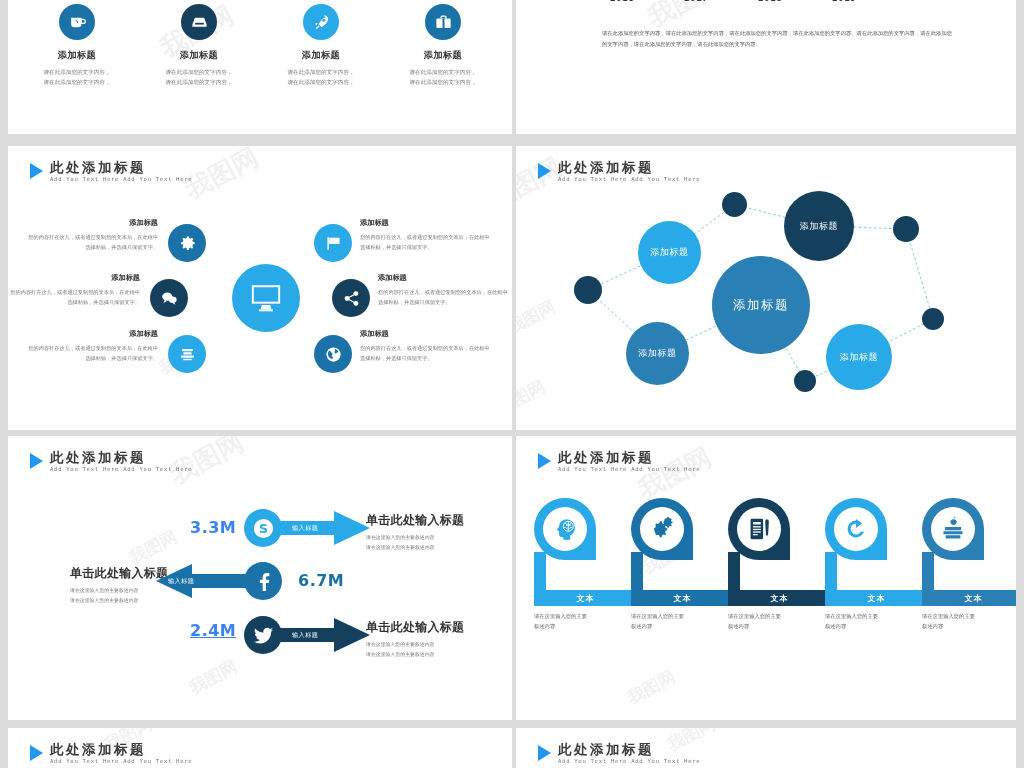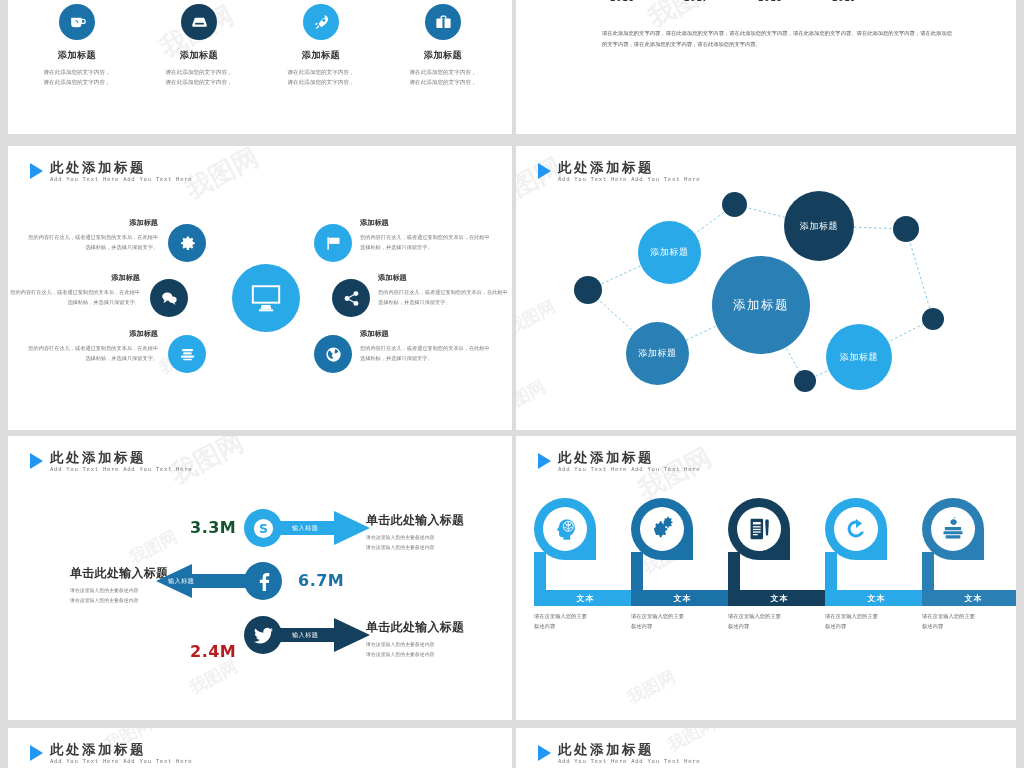--- a/index.html
+++ b/index.html
@@ -351,21 +351,21 @@
             <circle cx="12" cy="12" r="10"></circle>
             <text x="12" y="17" font-size="13" font-weight="bold" text-anchor="middle" fill="#29a9e8" font-family="DejaVu Sans, sans-serif">S</text>
           </svg>
         </div>
         <div class="arw" style="left: 254px; top: 75px; width: 108px; height: 34px;">
           <svg width="108" height="34" style="position:absolute;left:0;top:0;">
             <polygon points="0,10 72,10 72,0 108,17 72,34 72,24 0,24" fill="#29a9e8"></polygon>
           </svg>
           <span class="albl" style="left:30px;">输入标题</span>
         </div>
-        <div class="metric" style="left: 182px; top: 82px; color: #14532d;">3.3M</div>
+        <div class="metric" style="left: 182px; top: 82px; color: #3b82f6;">3.3M</div>
         <div class="blk" style="left: 358px; top: 76px; text-align: left;">
           <span class="bt">单击此处输入标题</span>
           <div class="bd">
             <div>请在这里输入您的主要叙述内容</div>
             <div>请在这里输入您的主要叙述内容</div>
           </div>
         </div>
         <div class="soc" style="left: 236px; top: 126px; background: rgb(27, 114, 168);">
           <svg viewBox="0 0 24 24" width="22" height="22" fill="#fff">
             <path d="M14.6 22V13.6h2.9l.45-3.4h-3.35V8.05c0-.98.27-1.65 1.68-1.65h1.79V3.36c-.31-.04-1.37-.13-2.6-.13-2.58 0-4.34 1.57-4.34 4.45v2.52H8.2v3.4h2.93V22z"></path>
@@ -389,21 +389,21 @@
           <svg viewBox="0 0 24 24" width="22" height="22" fill="#fff">
             <path d="M22 5.9a8 8 0 0 1-2.35.65A4.1 4.1 0 0 0 21.45 4.3a8.2 8.2 0 0 1-2.6 1A4.1 4.1 0 0 0 11.9 9.04a11.6 11.6 0 0 1-8.43-4.28 4.1 4.1 0 0 0 1.27 5.47 4 4 0 0 1-1.85-.51v.05a4.1 4.1 0 0 0 3.29 4.02 4.1 4.1 0 0 1-1.85.07 4.1 4.1 0 0 0 3.83 2.85A8.25 8.25 0 0 1 2 18.4a11.6 11.6 0 0 0 6.29 1.84c7.55 0 11.68-6.25 11.68-11.67l-.01-.53A8.3 8.3 0 0 0 22 5.9z"></path>
           </svg>
         </div>
         <div class="arw" style="left: 254px; top: 182px; width: 108px; height: 34px;">
           <svg width="108" height="34" style="position:absolute;left:0;top:0;">
             <polygon points="0,10 72,10 72,0 108,17 72,34 72,24 0,24" fill="#14405e"></polygon>
           </svg>
           <span class="albl" style="left:30px;">输入标题</span>
         </div>
-        <div class="metric" style="left: 182px; top: 206px; color: #b91c1c;">2.4M</div>
+        <div class="metric" style="left: 182px; top: 185px; color: #3b82f6; text-decoration: underline;">2.4M</div>
         <div class="blk" style="left: 358px; top: 183px; text-align: left;">
           <span class="bt">单击此处输入标题</span>
           <div class="bd">
             <div>请在这里输入您的主要叙述内容</div>
             <div>请在这里输入您的主要叙述内容</div>
           </div>
         </div>
       </div>
   </div>
 

